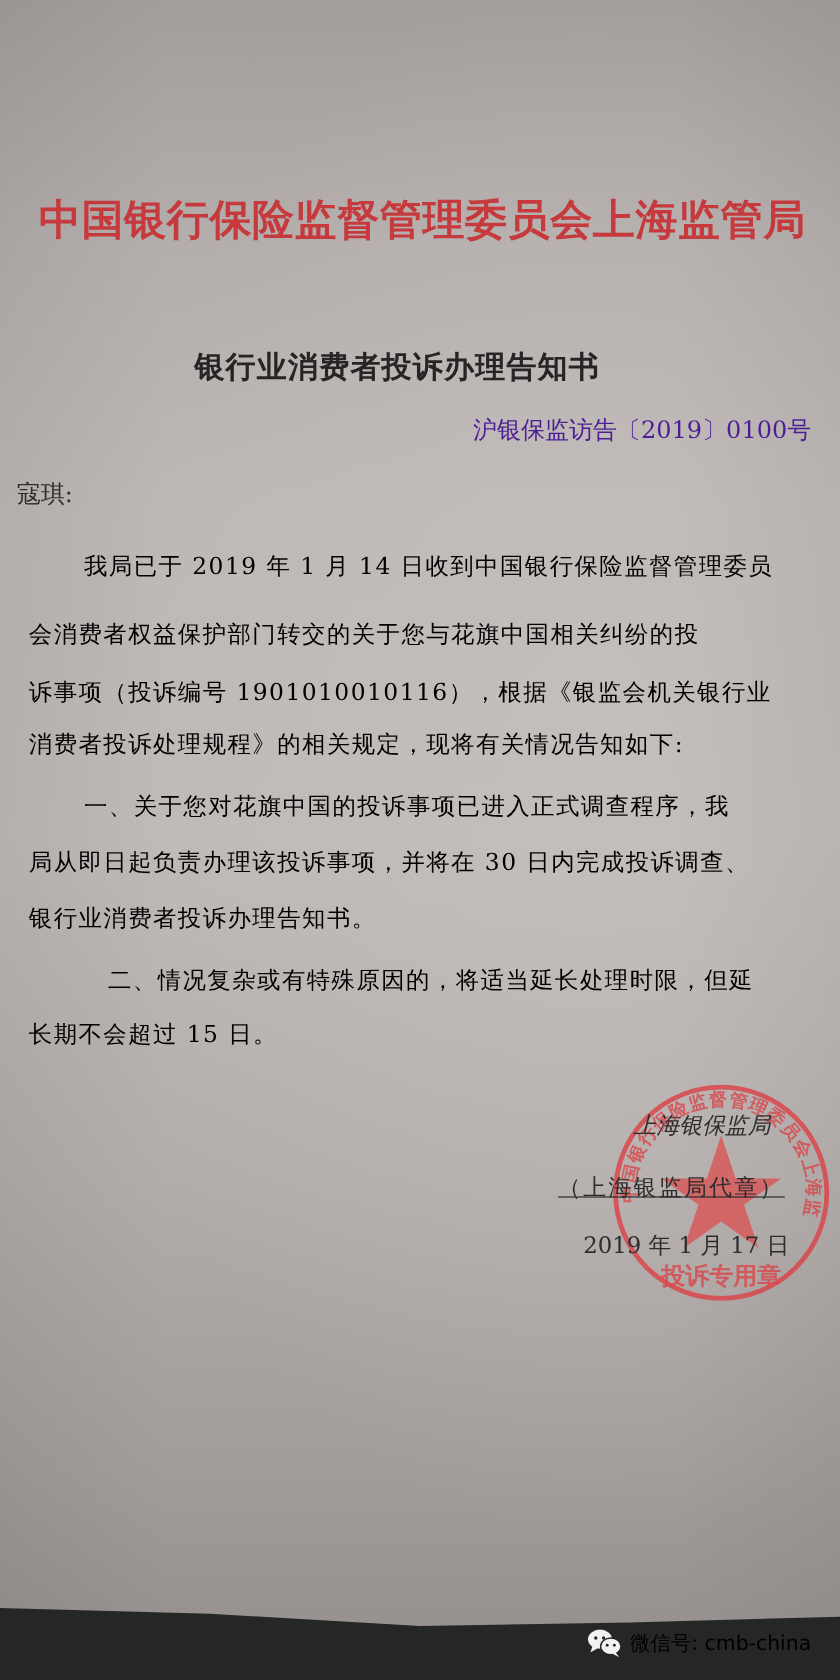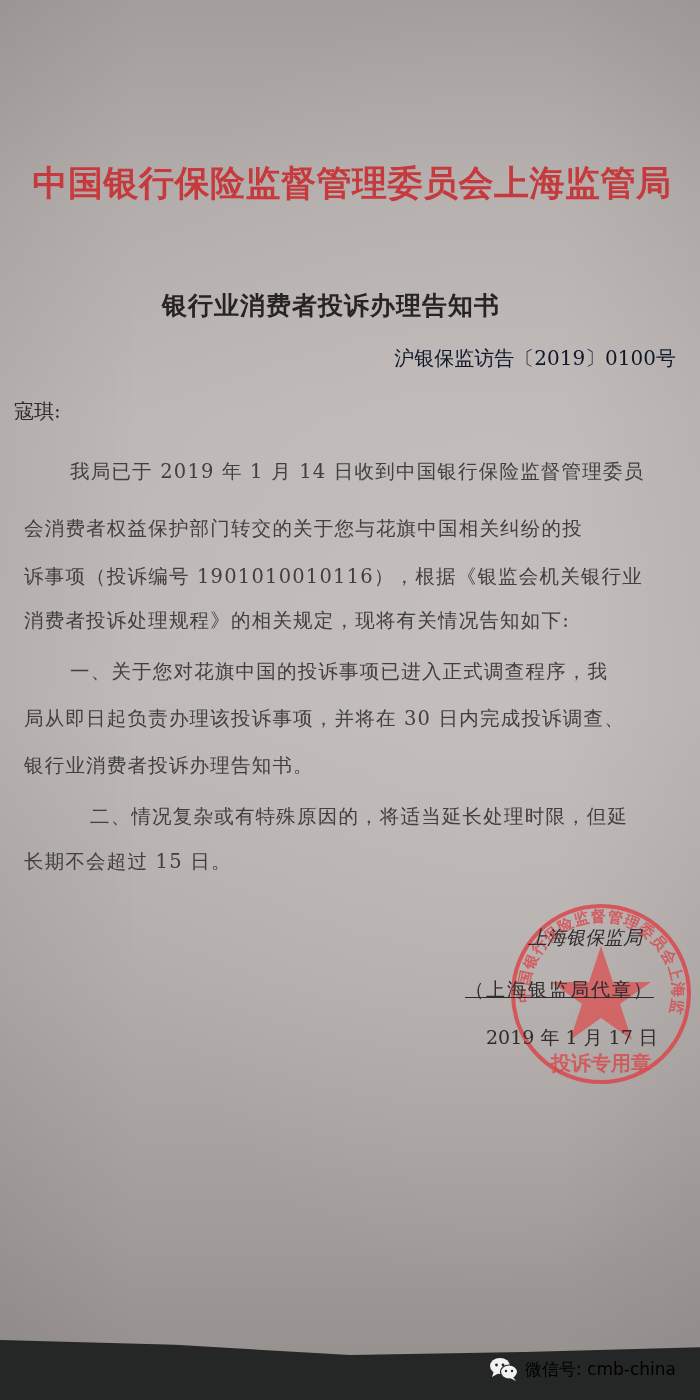--- a/index.html
+++ b/index.html
@@ -29,27 +29,27 @@
     white-space: nowrap; font-weight: bold; text-align: center;
     font-family: "DejaVu Serif", serif;
   }
   .doc-title {
     position: absolute; left: 0; top: 289px; width: 632px; text-align: center;
     font-size: 25px; font-weight: bold; color: #262425; letter-spacing: 1px;
     padding-left: 30px; box-sizing: border-box;
   }
   .doc-number {
     position: absolute; right: 24px; top: 345px;
-    font-size: 20px; color: #0f172a; white-space: nowrap;
+    font-size: 20px; color: #4c1d95; white-space: nowrap;
   }
   .salutation {
     position: absolute; left: 14px; top: 398px; font-size: 20px; color: #2e2c2d;
   }
   .body-line {
-    position: absolute; left: 24px; font-size: 19.5px; color: #404040;
+    position: absolute; left: 24px; font-size: 19.5px; color: #000000;
     white-space: nowrap; letter-spacing: 1.2px;
   }
   .indent { left: 70px; }
   .sign {
     position: absolute; font-size: 19px; color: #2e2c2d; white-space: nowrap;
   }
   .stamp {
     position: absolute; left: 503px; top: 898px; width: 196px; height: 190px;
     pointer-events: none;
   }

